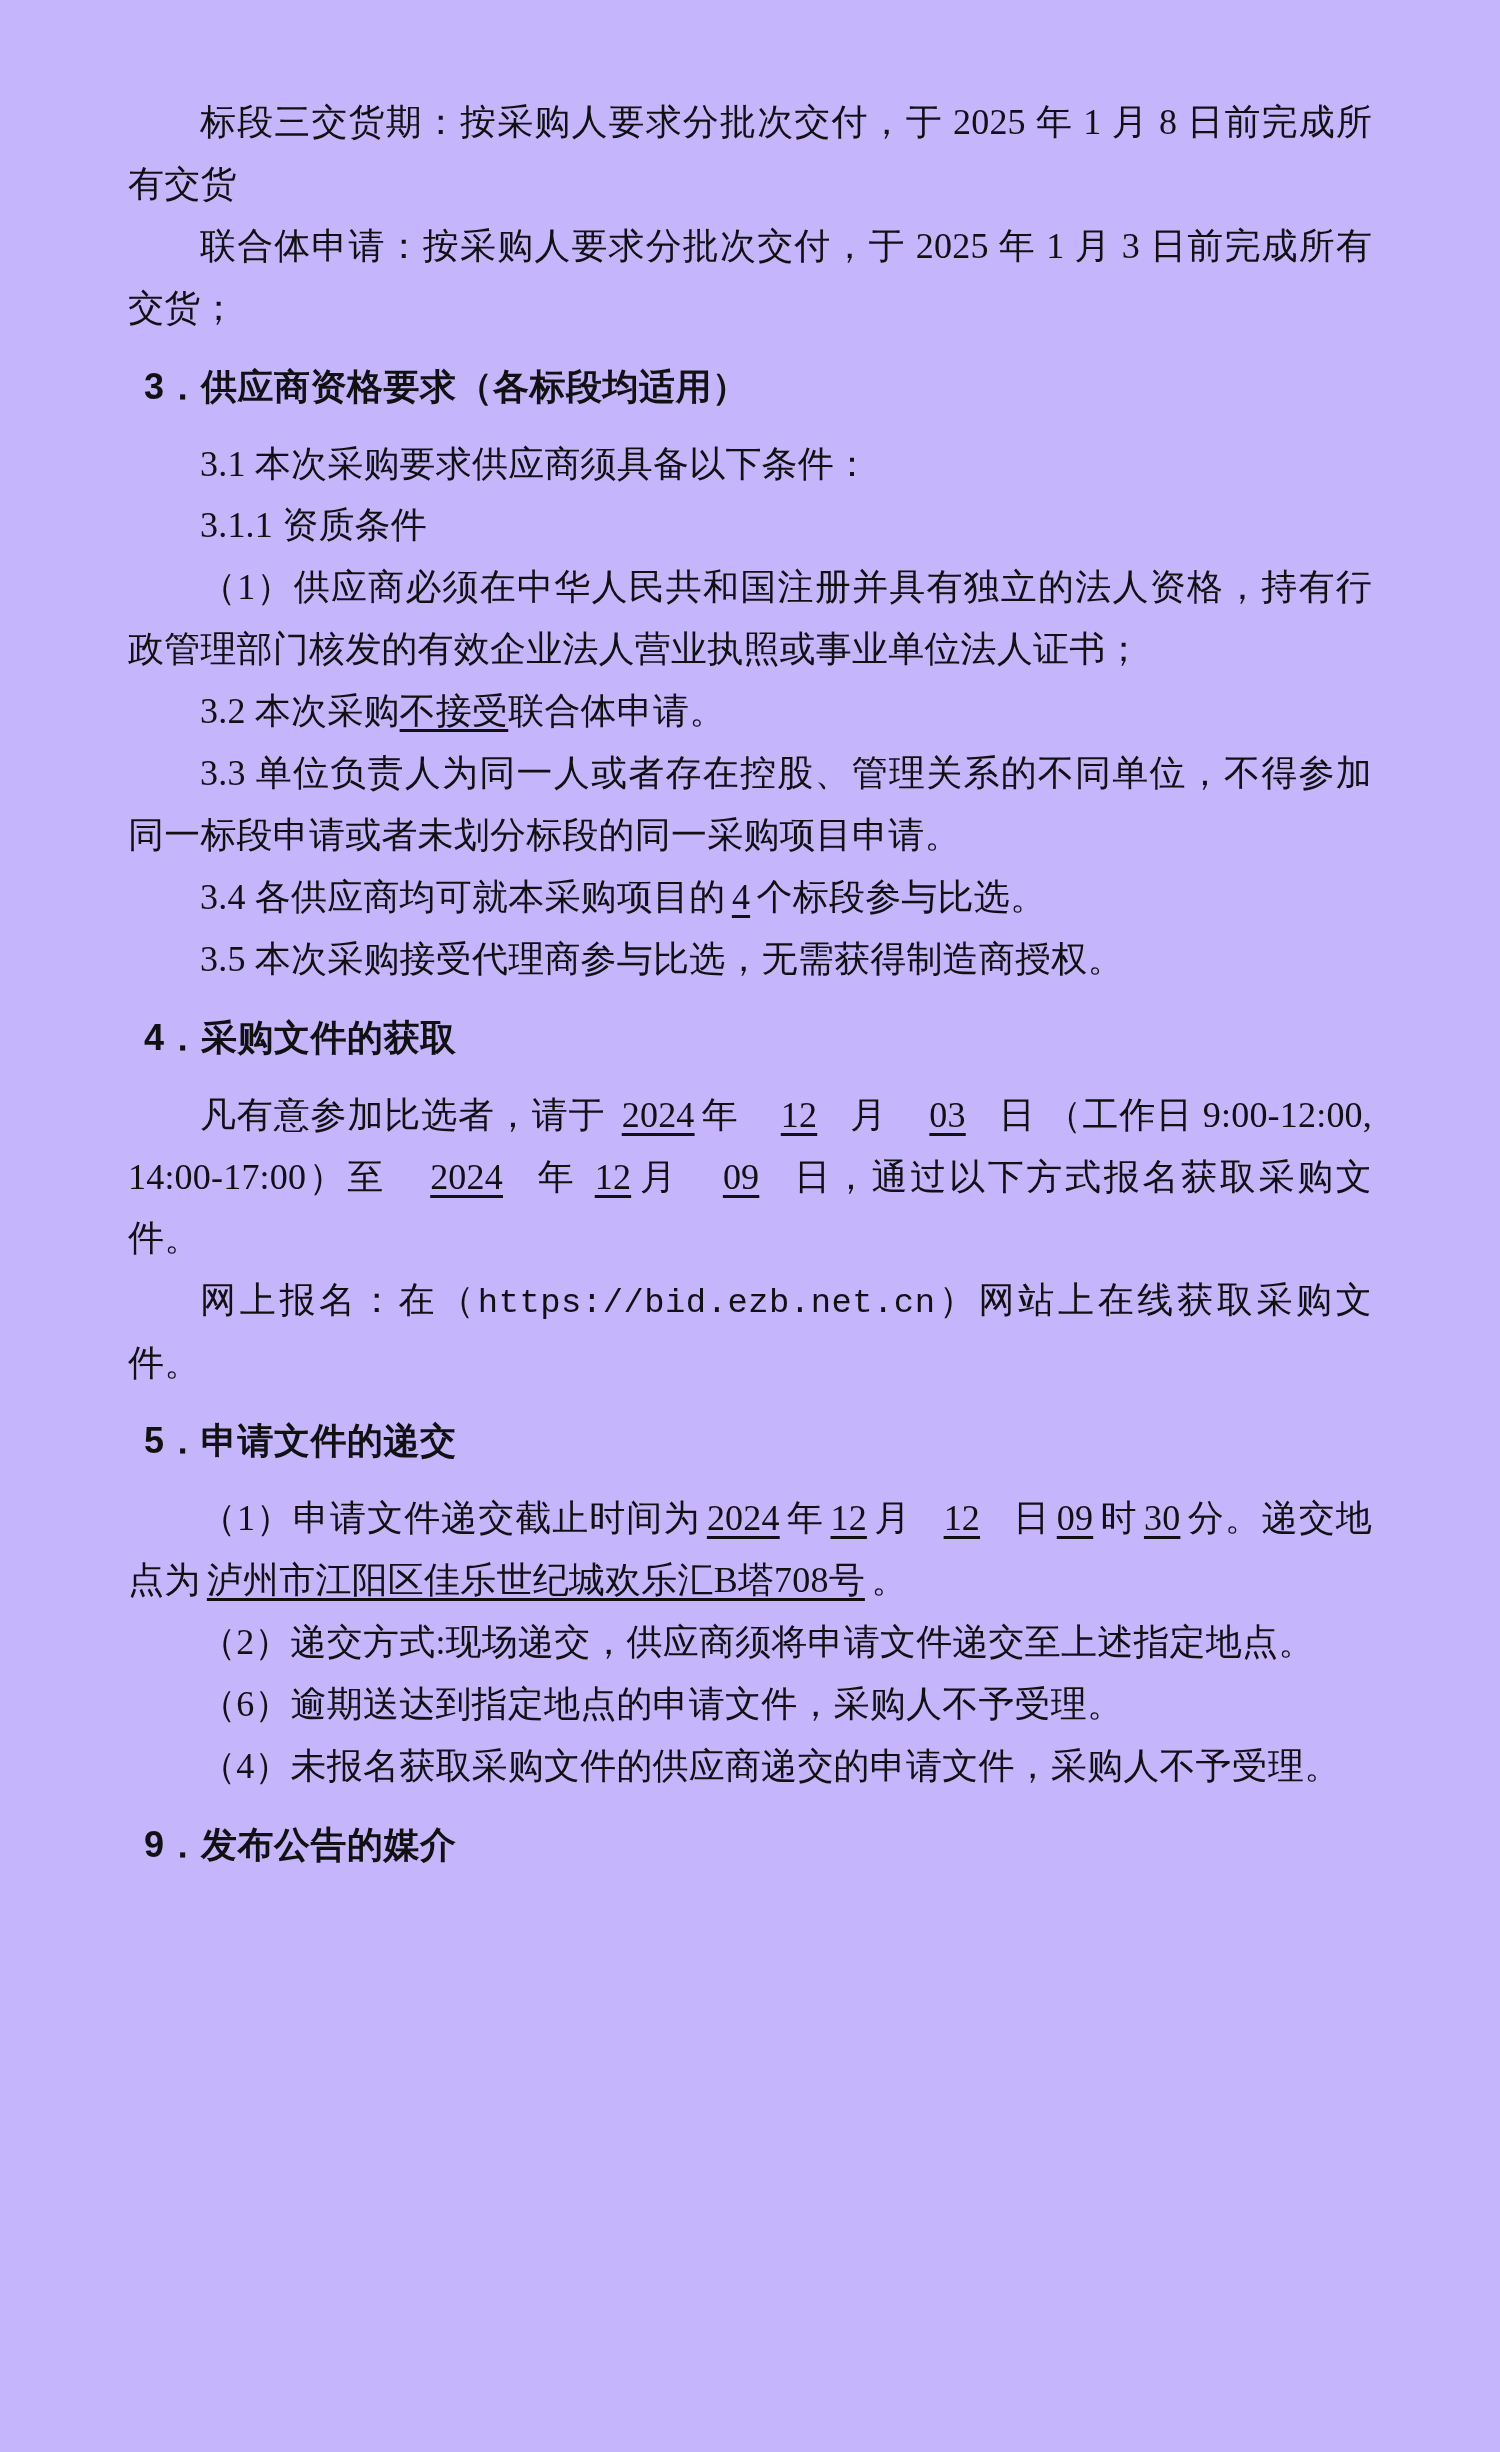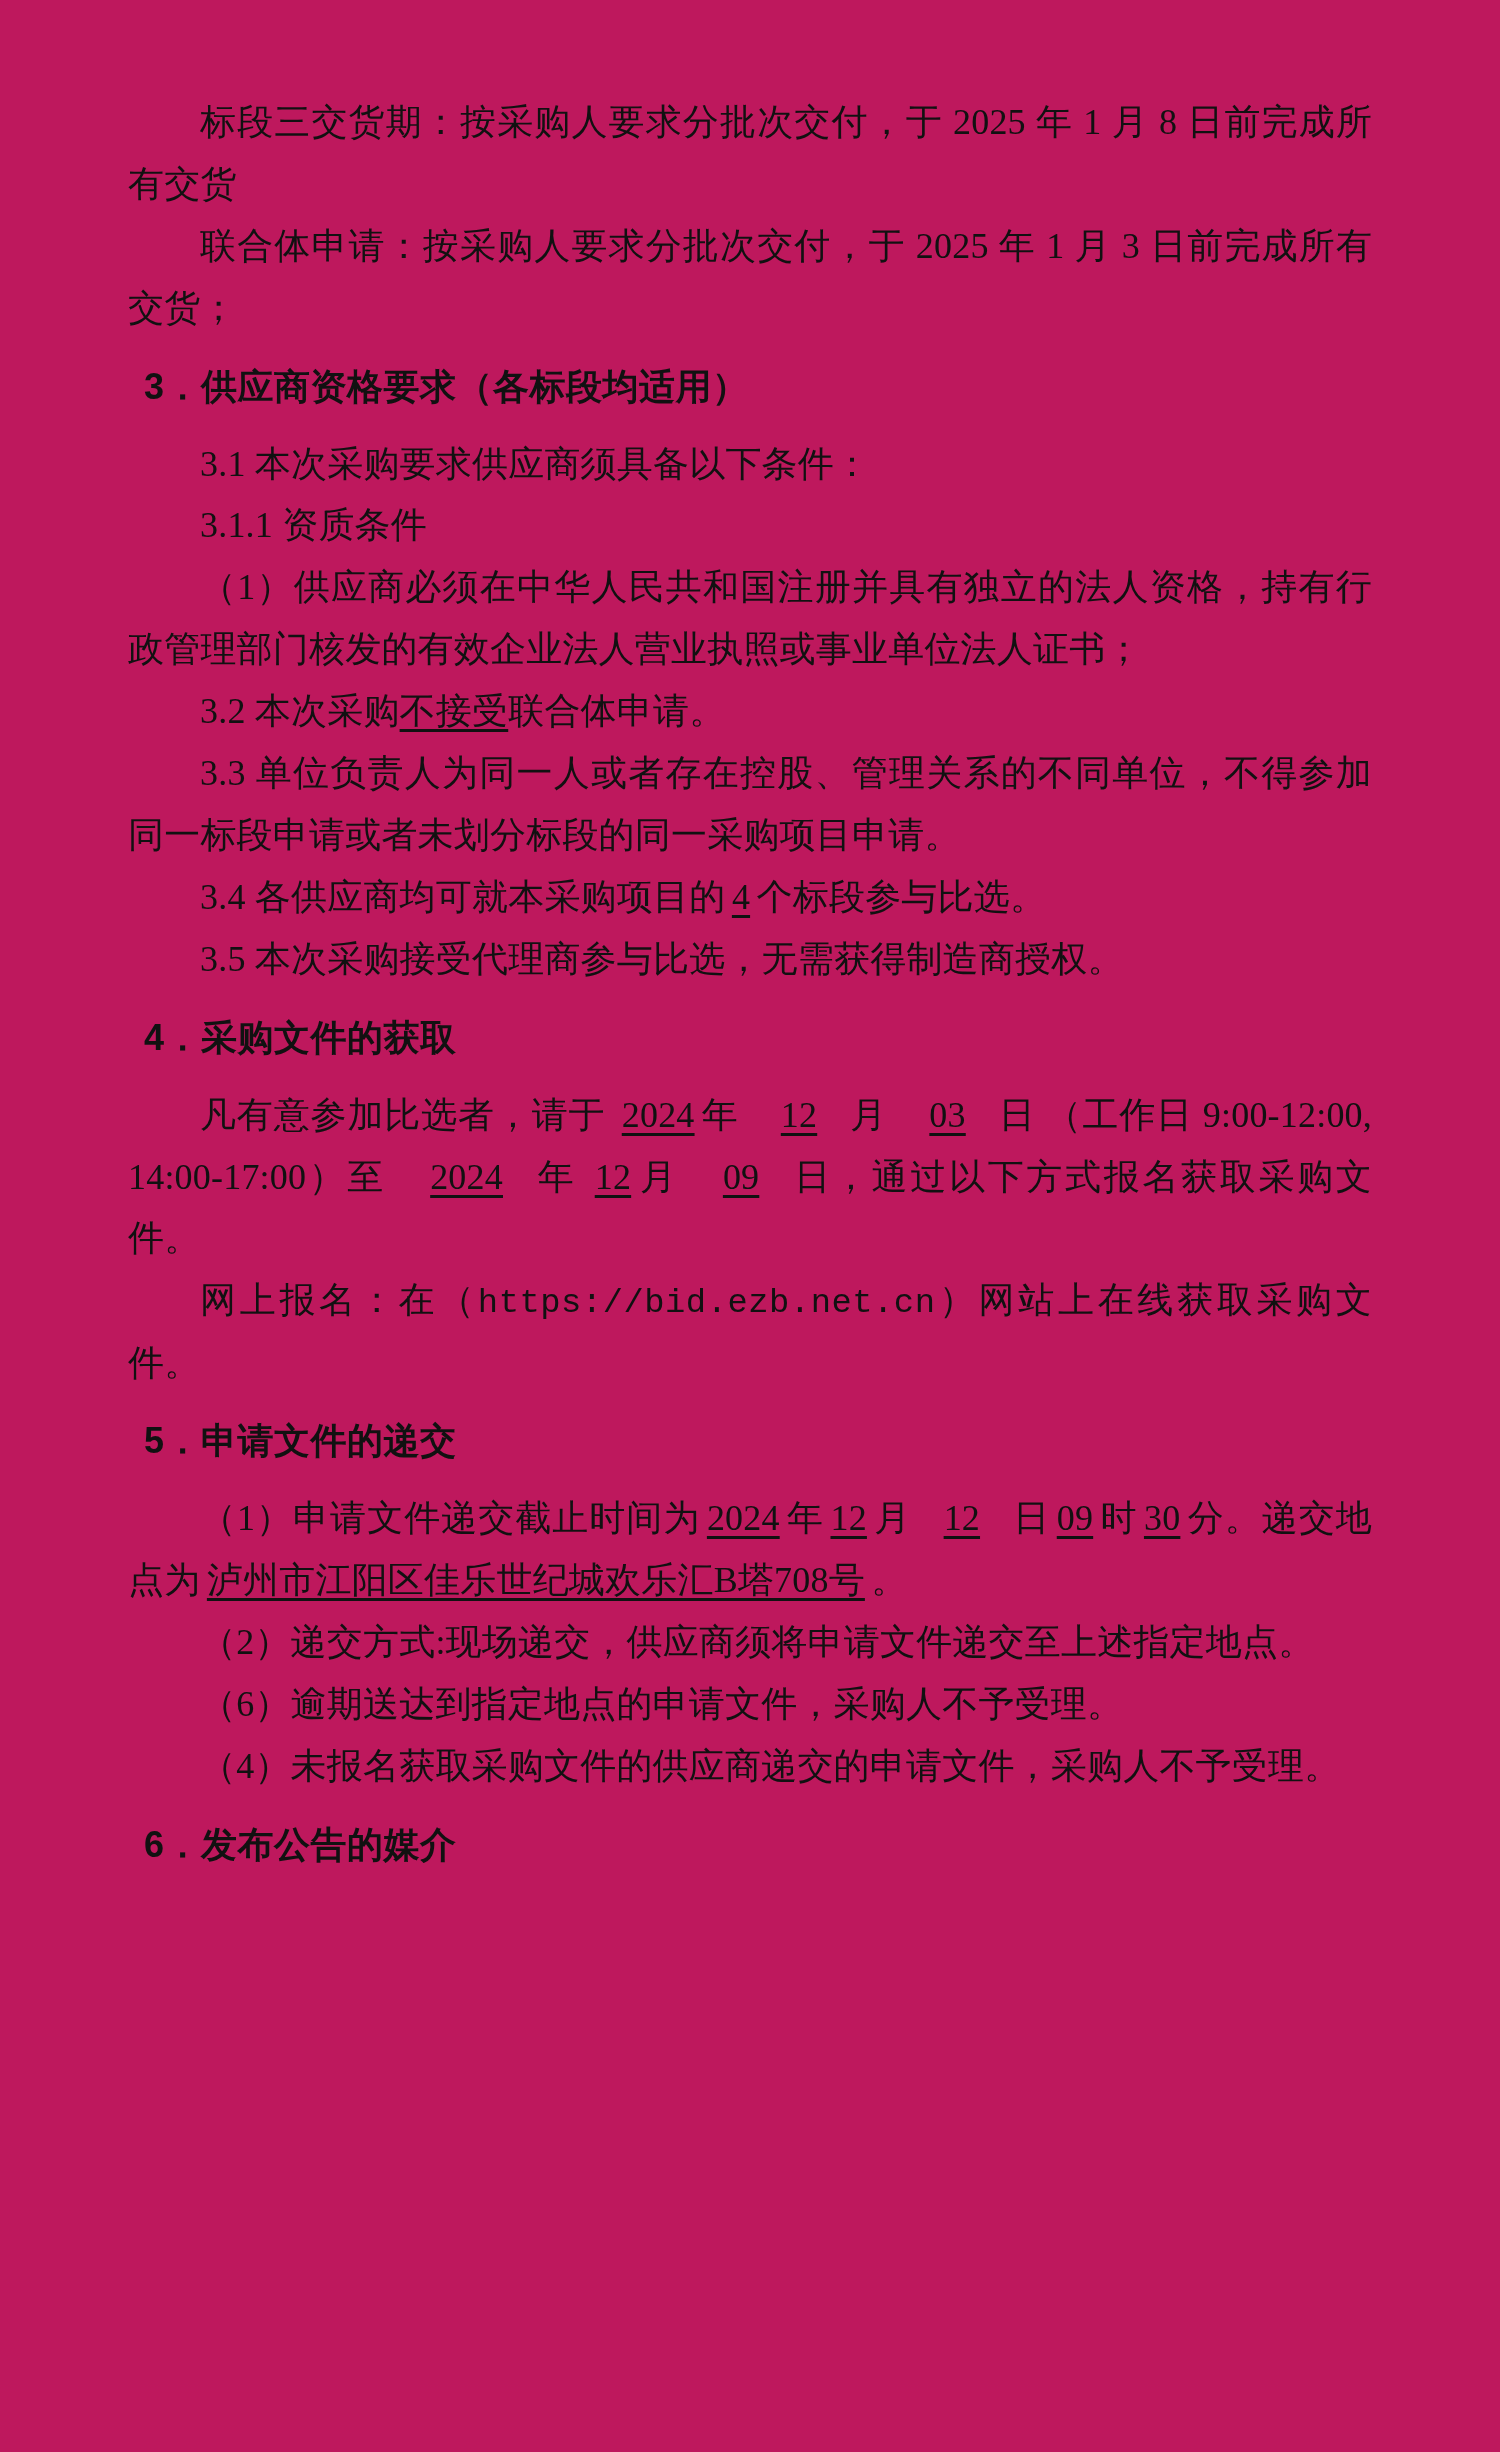--- a/index.html
+++ b/index.html
@@ -10,21 +10,21 @@
   }
   body {
     font-family: "Liberation Serif", "DejaVu Serif", serif;
     color: #111111;
   }
   .page {
     position: relative;
     width: 1500px;
     min-height: 2452px;
     margin: 0 auto;
-    background: #be185d;
+    background: #c4b5fd;
     box-sizing: border-box;
     padding: 92px 128px 80px 128px;
   }
   .doc-body {
     width: 1244px;
   }
   
   p.para {
     margin: 0;
     font-size: 36px;
@@ -115,17 +115,17 @@
     <p class="para"><span>网上报名：在（</span><span class="mono">https://bid.ezb.net.cn</span><span>）网站上在线获取采购文件。</span></p>
 
     <p class="heading">5．申请文件的递交</p>
 
     <p class="para"><span>（1）申请文件递交截止时间为</span><span class="fill num">2024</span><span>年</span><span class="fill num">12</span><span>月</span><span class="fill-wide num">12</span><span>日</span><span class="fill num">09</span><span>时</span><span class="fill num">30</span><span>分</span><span>。递交地点为</span><span class="fill">泸州市江阳区佳乐世纪城欢乐汇B塔708号</span><span>。</span></p>
 
     <p class="para">（2）递交方式:现场递交，供应商须将申请文件递交至上述指定地点。</p>
     <p class="para">（6）逾期送达到指定地点的申请文件，采购人不予受理。</p>
     <p class="para">（4）未报名获取采购文件的供应商递交的申请文件，采购人不予受理。</p>
 
-    <p class="heading">6．发布公告的媒介</p>
+    <p class="heading">9．发布公告的媒介</p>
 
 
   </div>
 </div>
 
 </body></html>

